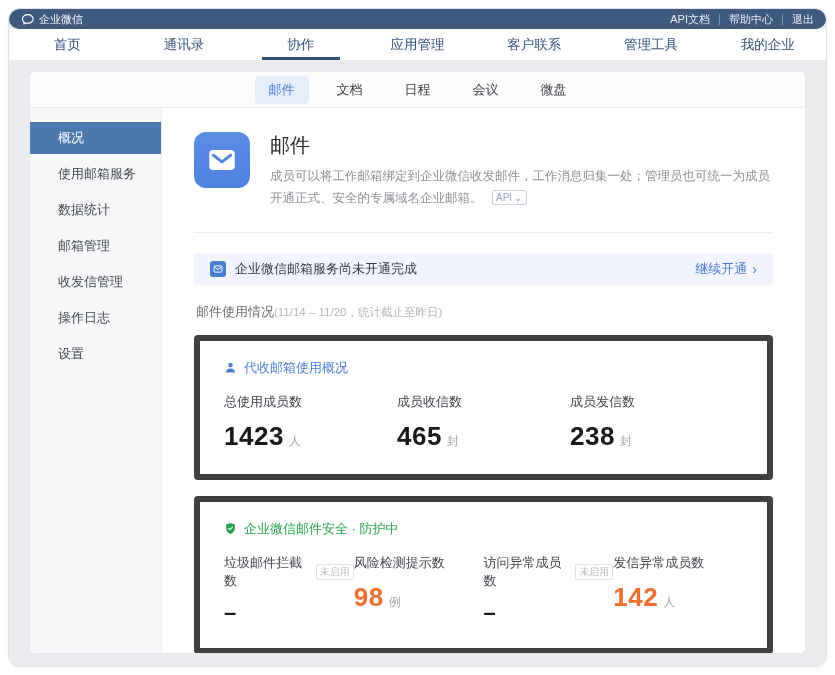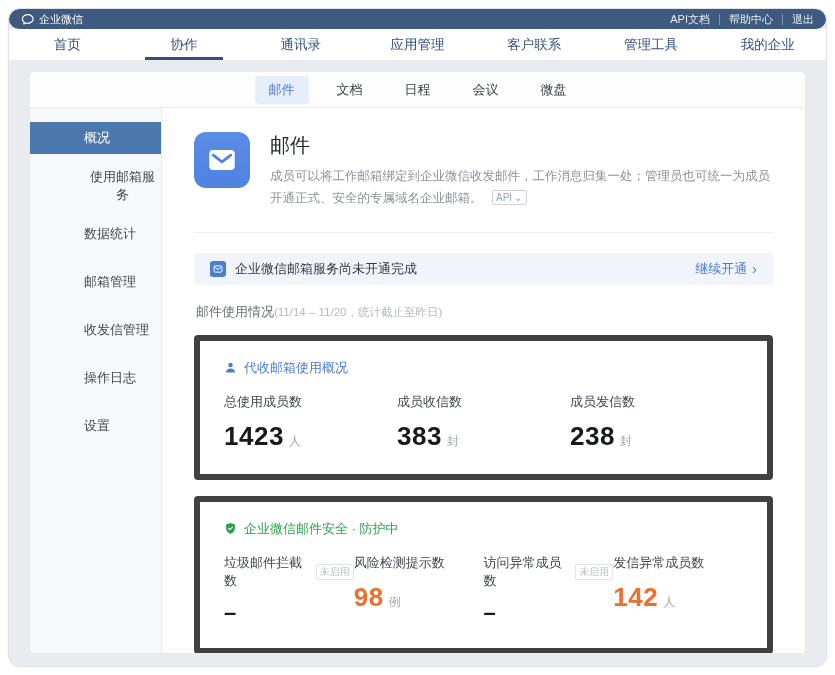--- a/index.html
+++ b/index.html
@@ -40,22 +40,22 @@
     display:flex; align-items:center; justify-content:center; gap:14px; flex:none;
   }
   .subnav-tab {
     font-size:13px; color:#3a3f47; padding:5px 14px; border-radius:4px; cursor:pointer;
   }
   .subnav-tab.active { background:#e7eefb; color:#4a7cd2; }
   .body { flex:1; display:flex; min-height:0; }
   
   .sidebar { width:132px; background:#f7f8fa; border-right:1px solid #ececef; padding-top:14px; flex:none; }
   .side-item {
-    height:32px; margin-bottom:16px; display:flex; align-items:center;
-    padding-left:54px; font-size:13px; color:#42474e; cursor:pointer;text-align:center;
+    height:32px; margin-bottom:4px; display:flex; align-items:center;
+    padding-left:28px; font-size:13px; color:#42474e; cursor:pointer;
   }
   .side-item.active { background:#4b79ae; color:#fff; }
   
   .main { flex:1; overflow:hidden; padding:24px 32px; background:#fff; }
   .app-header { display:flex; gap:20px; }
   .app-icon {
     width:56px; height:56px; border-radius:12px; flex:none;
     background:linear-gradient(180deg,#5b8ce6,#4f83e0);
     display:flex; align-items:center; justify-content:center;
   }
@@ -117,22 +117,22 @@
     </div>
     <div class="topbar-links">
       <span class="topbar-link">API文档</span>
       <span class="topbar-link">帮助中心</span>
       <span class="topbar-link">退出</span>
     </div>
   </div>
 
   <div class="navbar">
     <div class="nav-tab">首页</div>
+    <div class="nav-tab">通讯录</div>
     <div class="nav-tab active">协作</div>
-    <div class="nav-tab">通讯录</div>
     <div class="nav-tab">应用管理</div>
     <div class="nav-tab">客户联系</div>
     <div class="nav-tab">管理工具</div>
     <div class="nav-tab">我的企业</div>
   </div>
 
   <div class="container">
 
     <div class="subnav">
       <div class="subnav-tab active">邮件</div>
@@ -216,21 +216,21 @@
               <div class="stat-value">
                 <span class="num">1423</span>
                 <span class="unit">人</span>
               </div>
             </div>
             <div class="stat">
               <div class="stat-label">
                   <span>成员收信数</span>
                 </div>
               <div class="stat-value">
-                <span class="num">383</span>
+                <span class="num">465</span>
                 <span class="unit">封</span>
               </div>
             </div>
             <div class="stat">
               <div class="stat-label">
                   <span>成员发信数</span>
                 </div>
               <div class="stat-value">
                 <span class="num">238</span>
                 <span class="unit">封</span>

